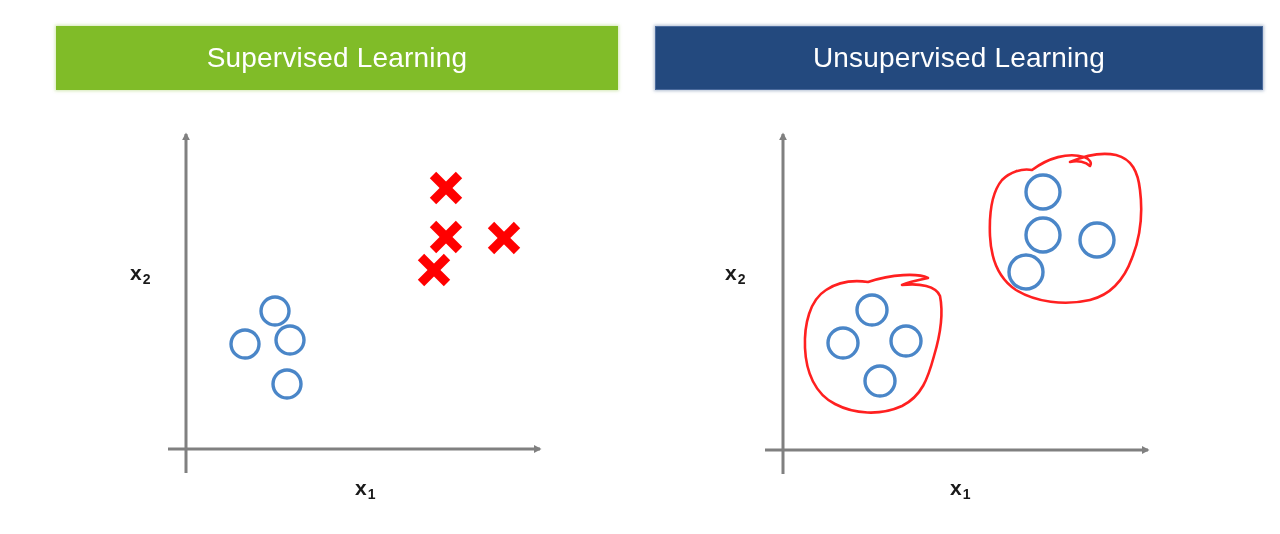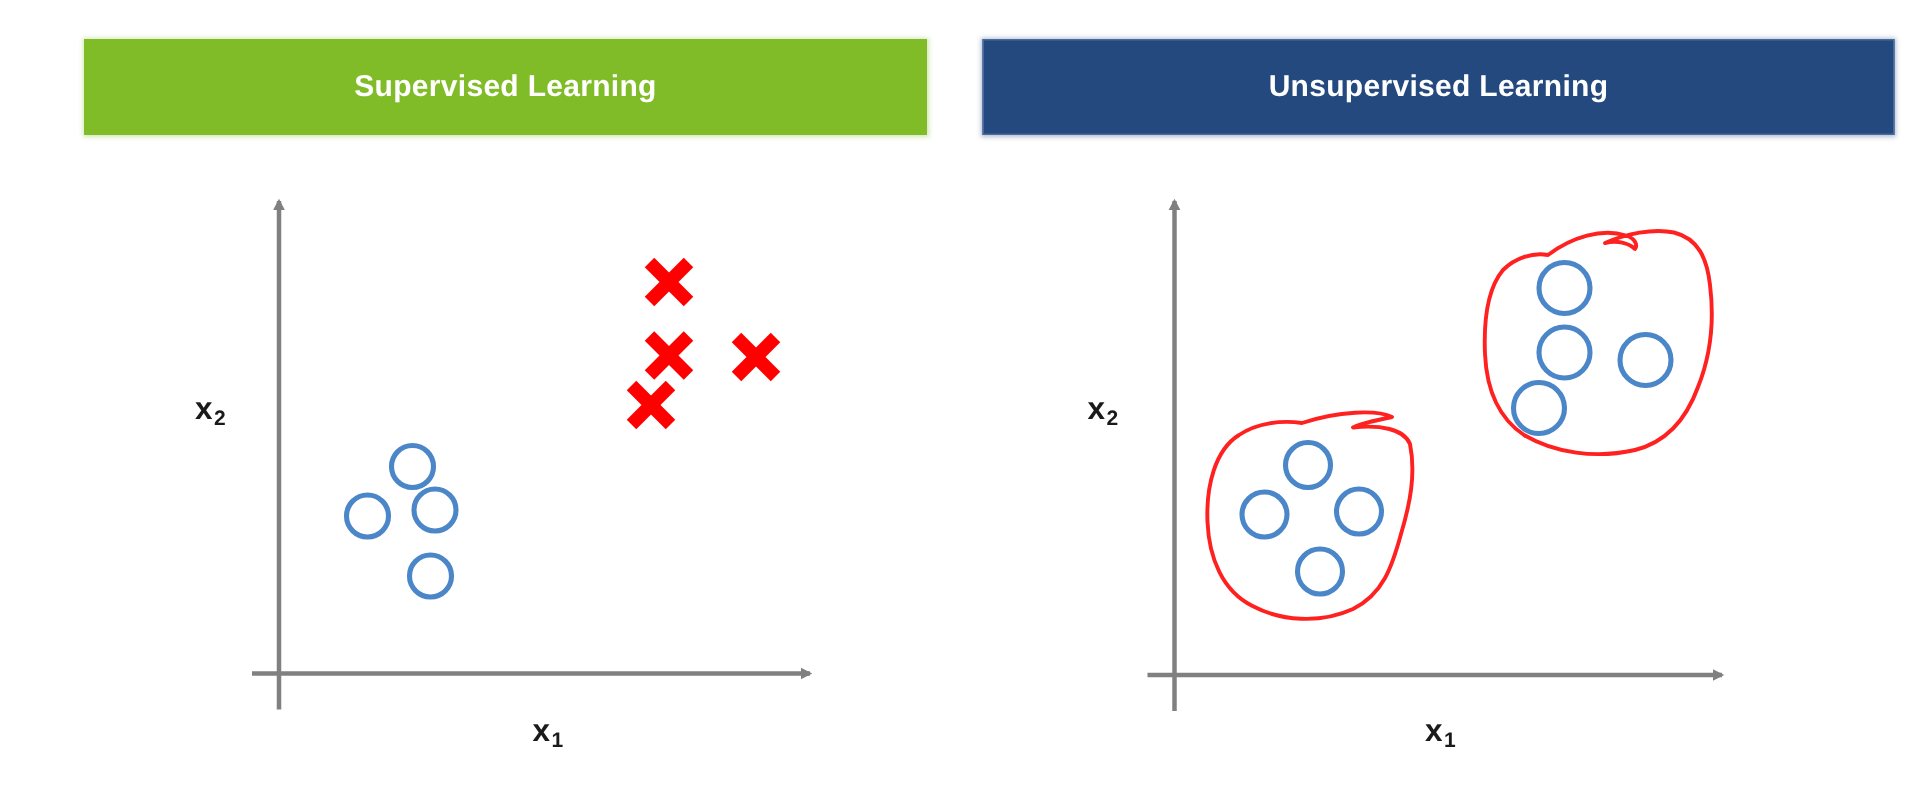--- a/index.html
+++ b/index.html
@@ -24,22 +24,22 @@
   #panel-unsupervised { left: 640px; width: 640px; }
 
   .banner {
     position: absolute;
     top: 26px;
     height: 64px;
     display: flex;
     align-items: center;
     justify-content: center;
     color: #ffffff;
-    font-size: 20px;
-    font-weight: 700;
+    font-size: 28px;
+    font-weight: 400;
     letter-spacing: 0.2px;
     line-height: 1;
     white-space: nowrap;
     box-sizing: border-box;
   }
   #banner-supervised {
     left: 56px;
     width: 562px;
     background: #80bc28;
     box-shadow: 0 0 3px 1px rgba(128,188,40,0.35);

